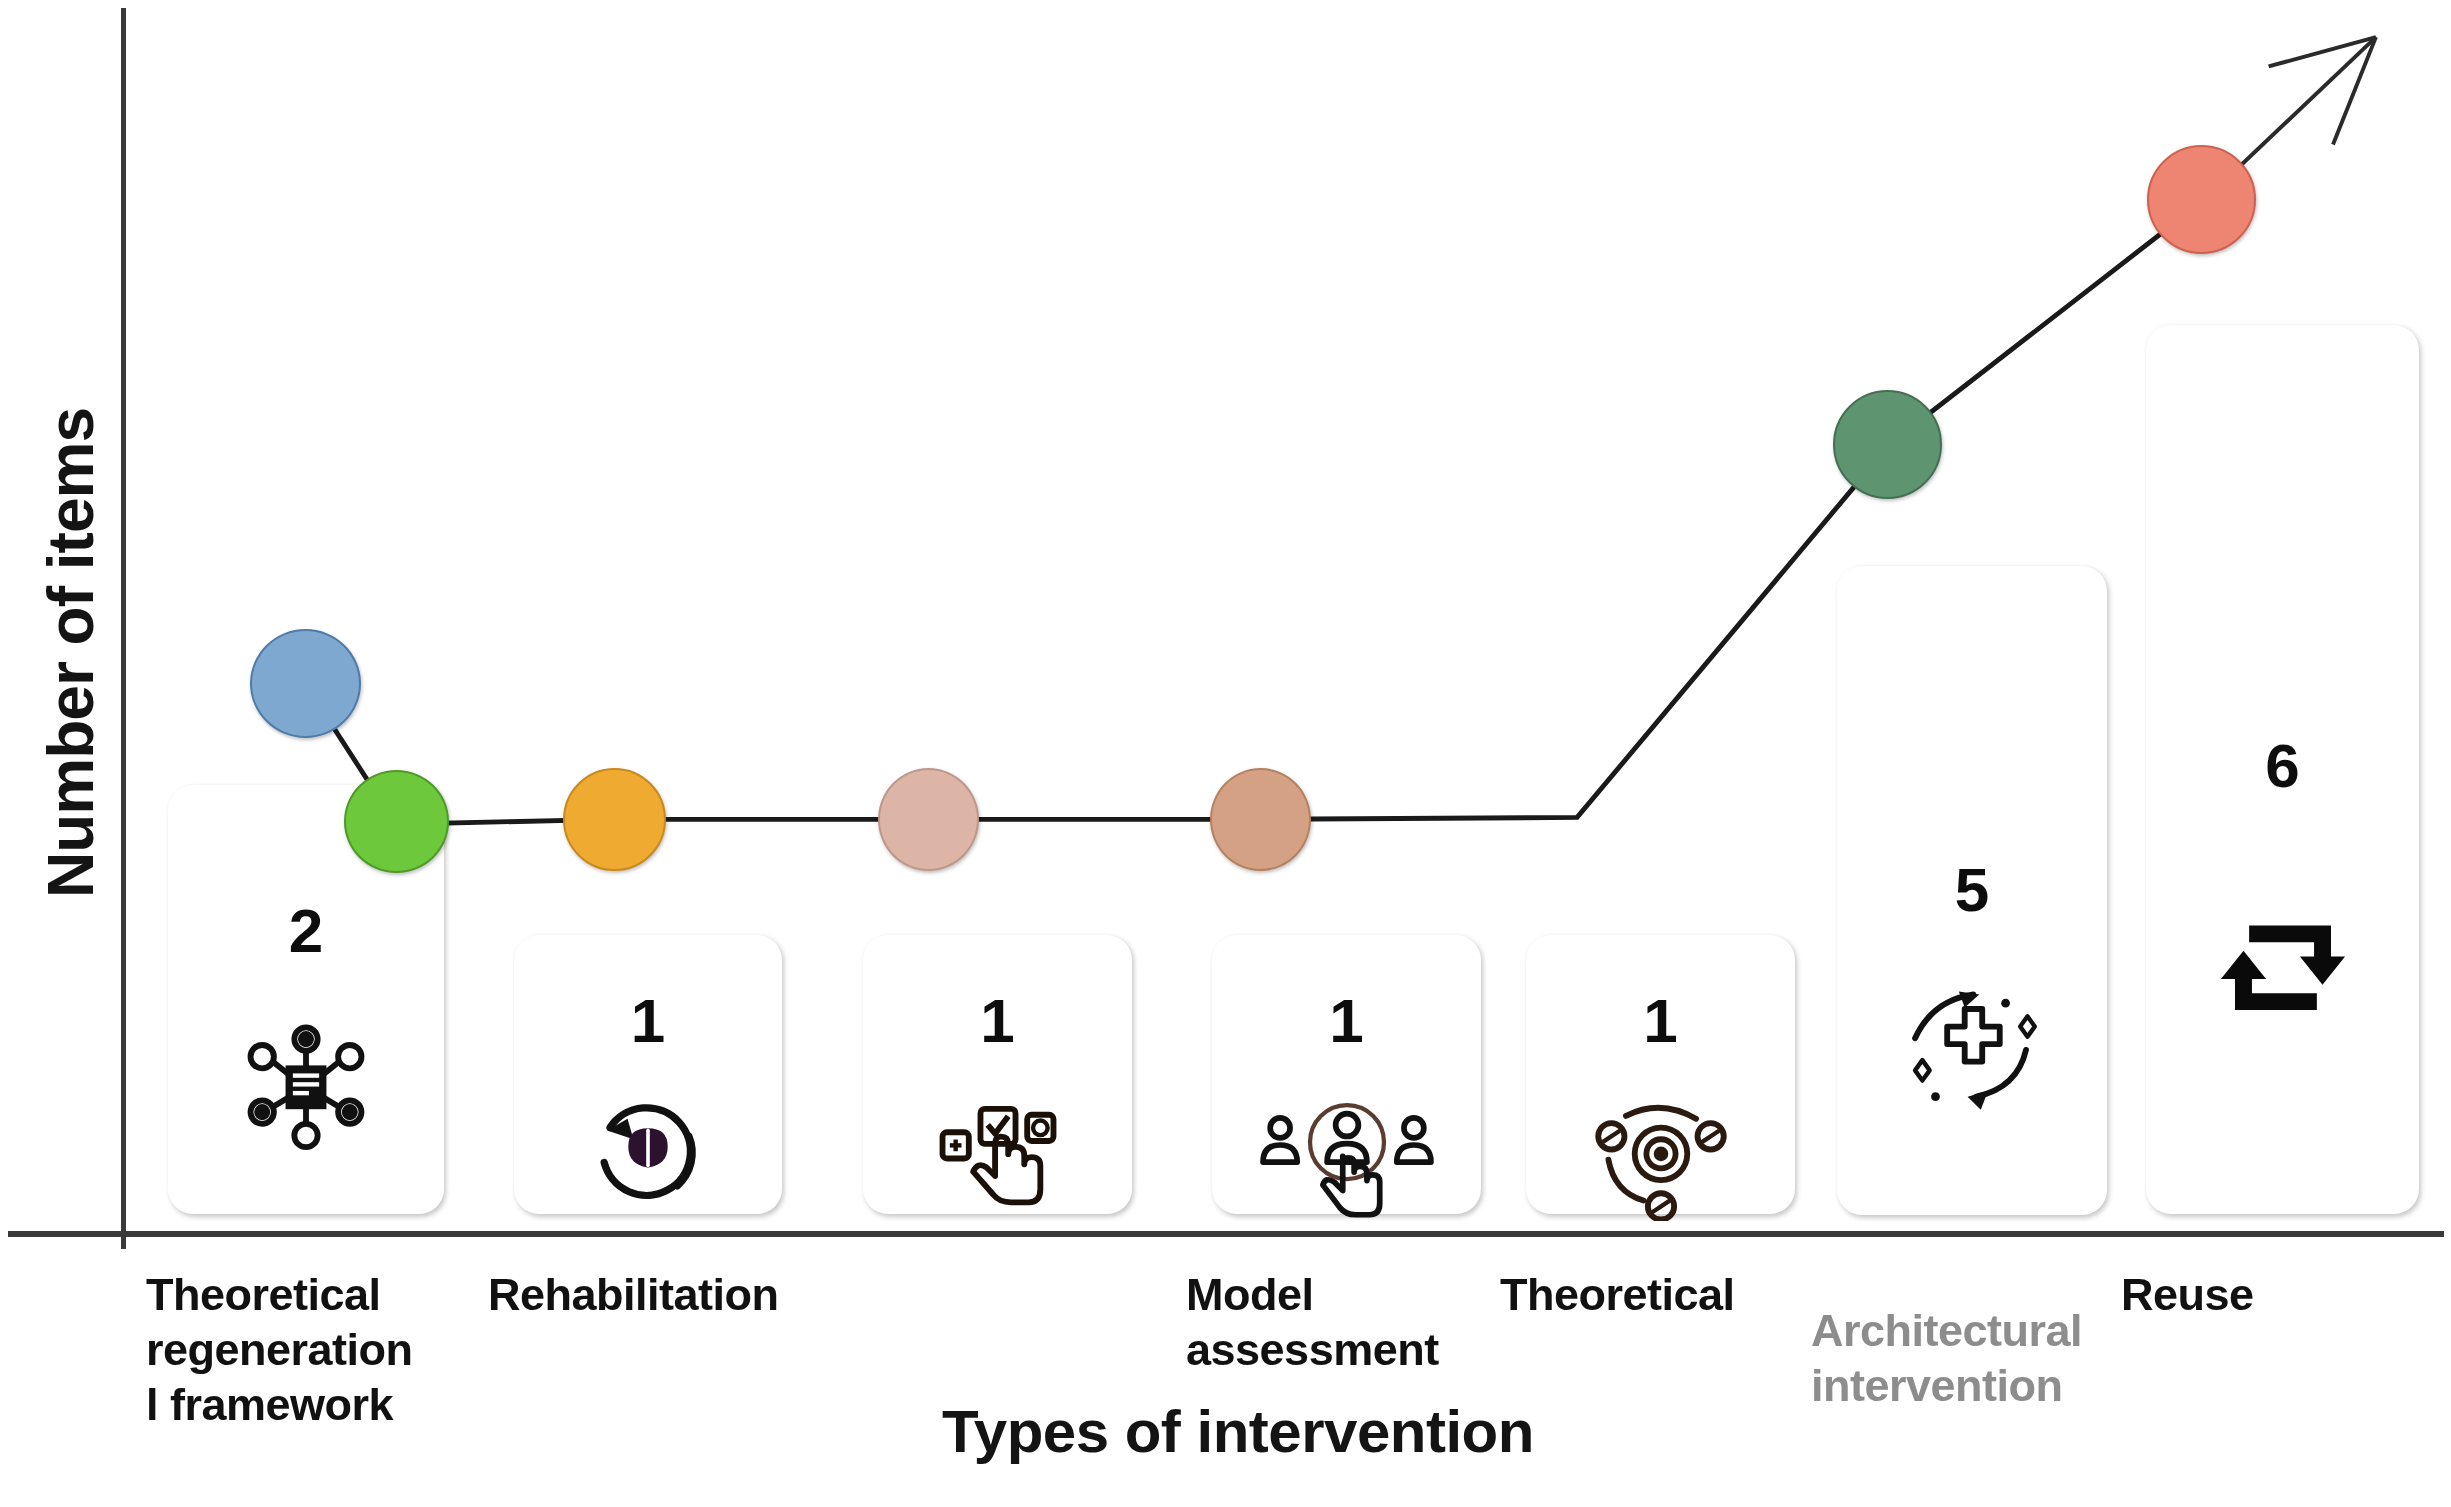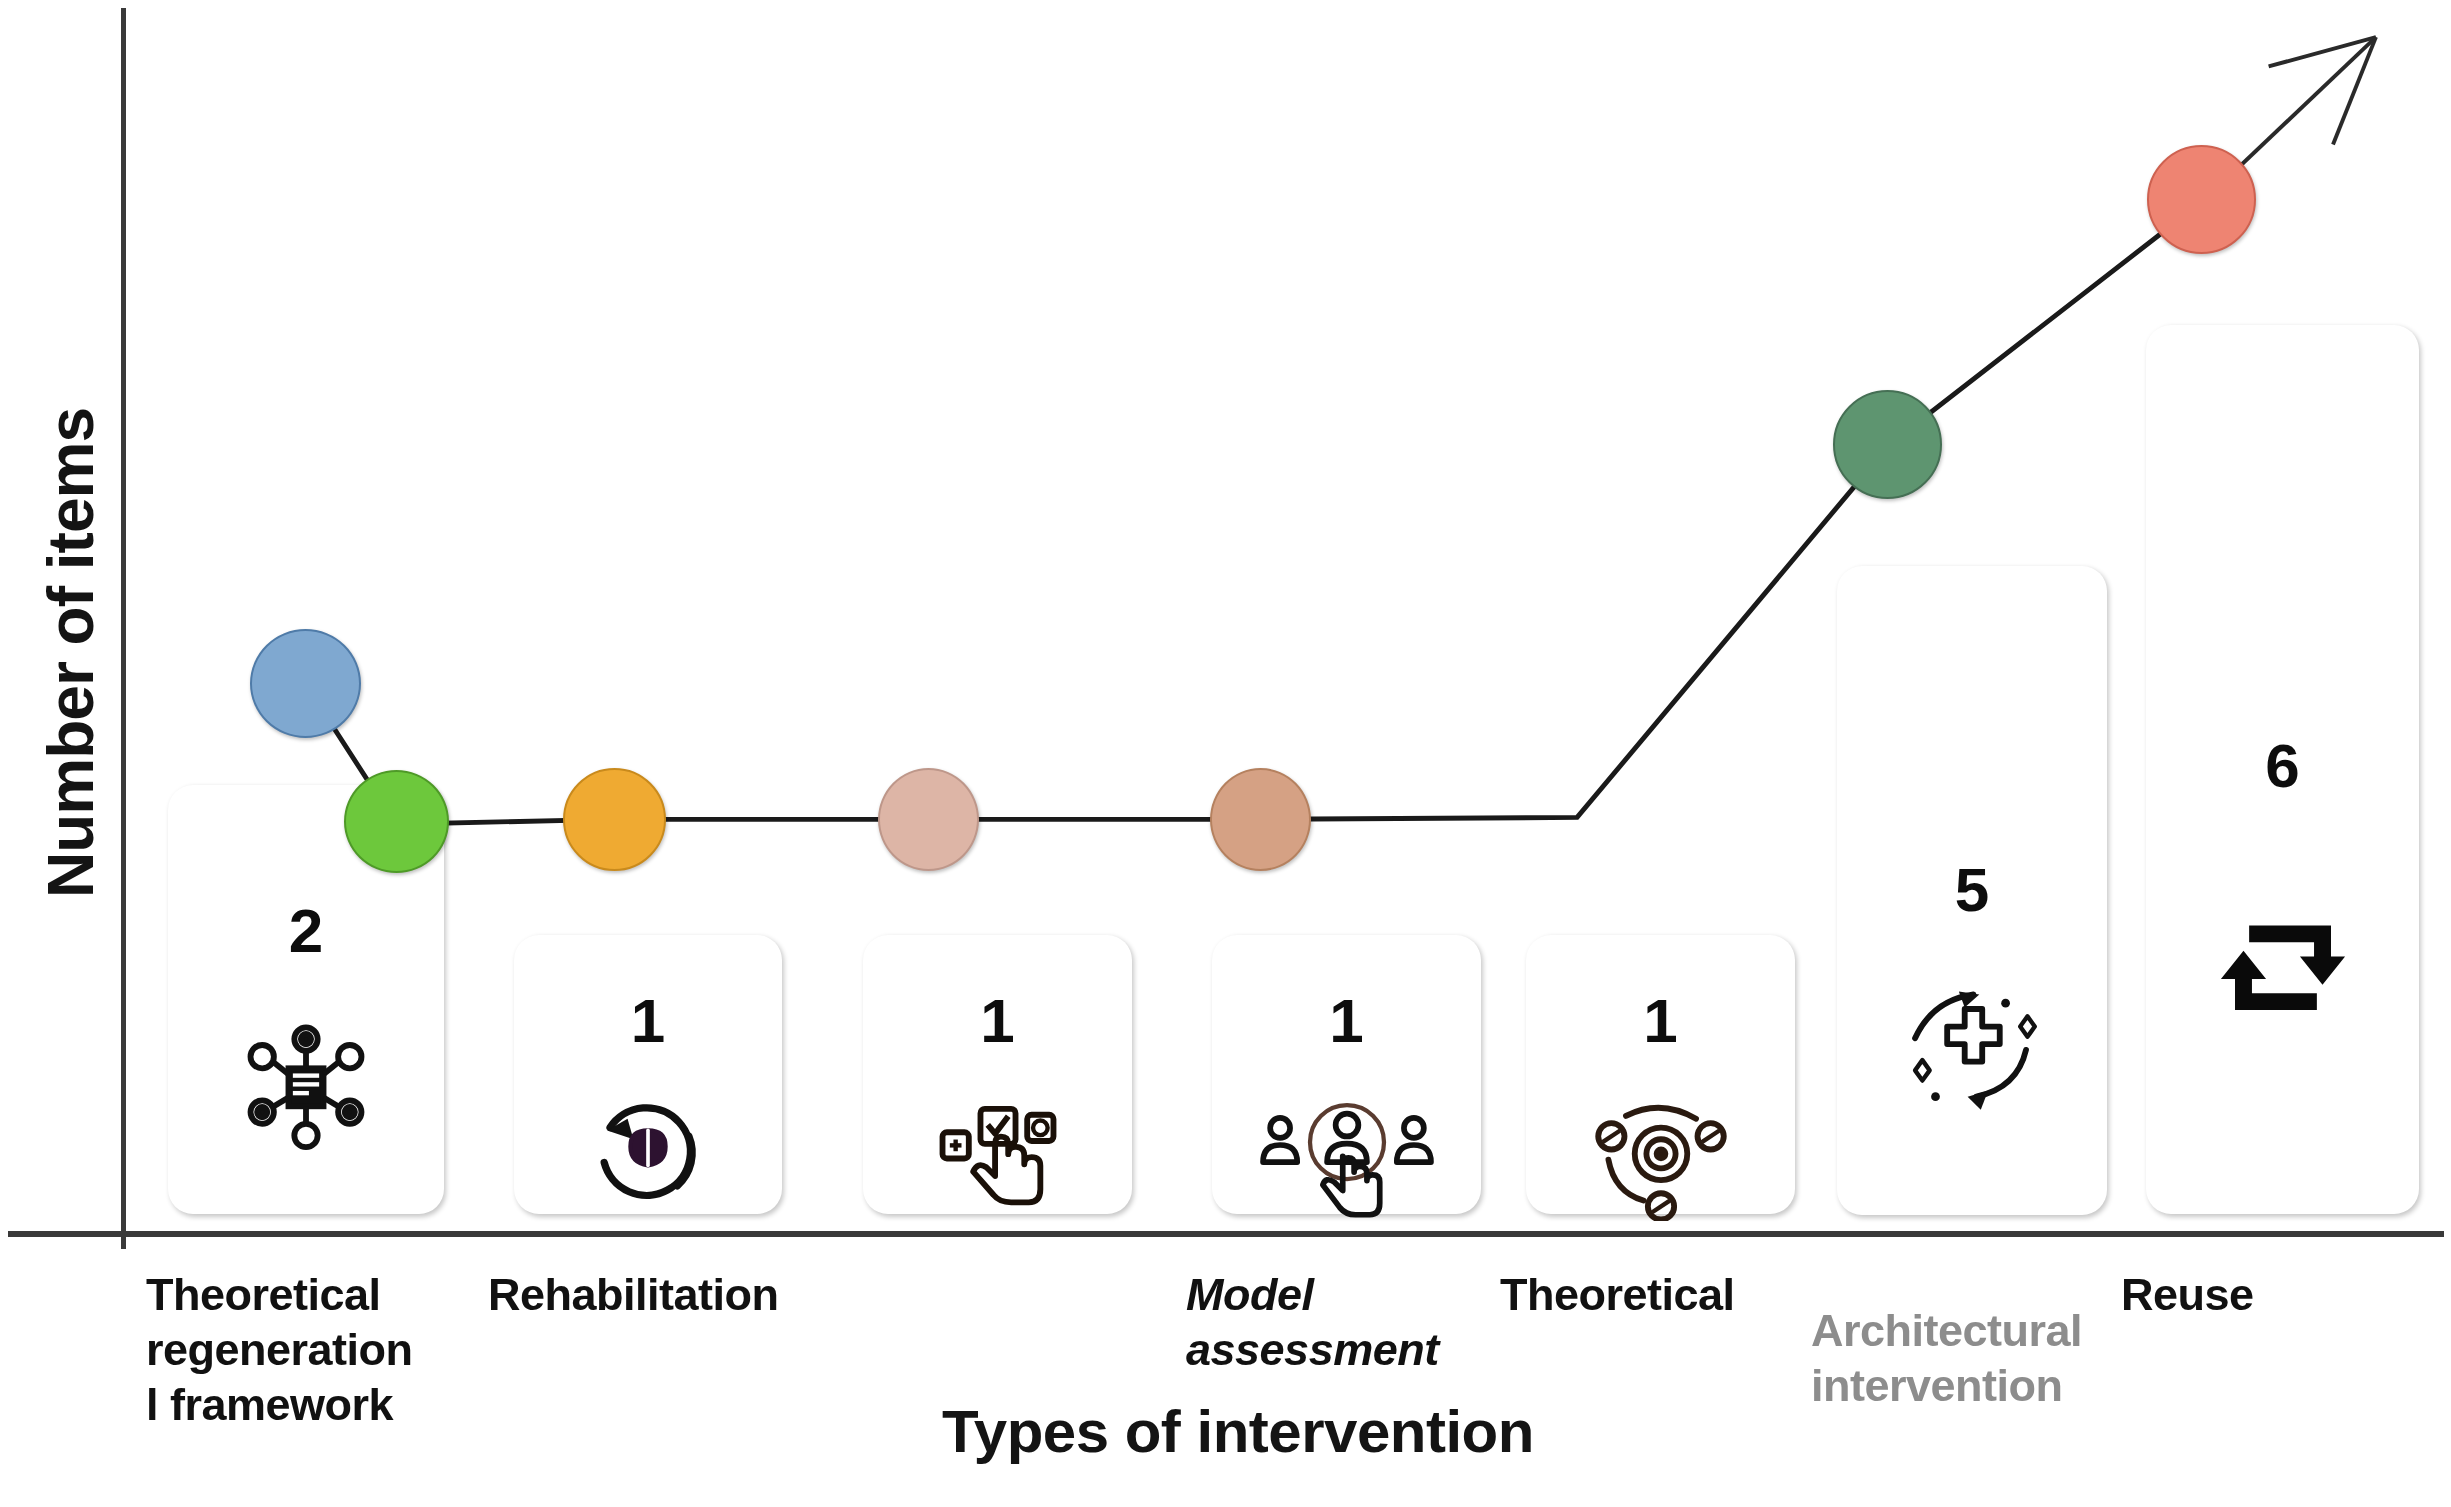--- a/index.html
+++ b/index.html
@@ -283,21 +283,21 @@
     <div>Theoretical</div>
     <div>regeneration</div>
     <div>l framework</div>
   </div>
 
   <div class="cat-label" style="left:488px; top:1268px; width:322px;">
     <div>Rehabilitation</div>
   </div>
 
 
-  <div class="cat-label" style="left:1186px; top:1268px; width:322px;font-style:italic;">
+  <div class="cat-label" style="left:1186px; top:1268px; width:322px;">
     <div>Model</div>
     <div>assessment</div>
   </div>
 
   <div class="cat-label" style="left:1500px; top:1268px; width:322px;">
     <div>Theoretical</div>
   </div>
 
   <div class="cat-label faded" style="left:1811px; top:1268px; width:322px;margin-top:36px;">
     <div>Architectural</div>

